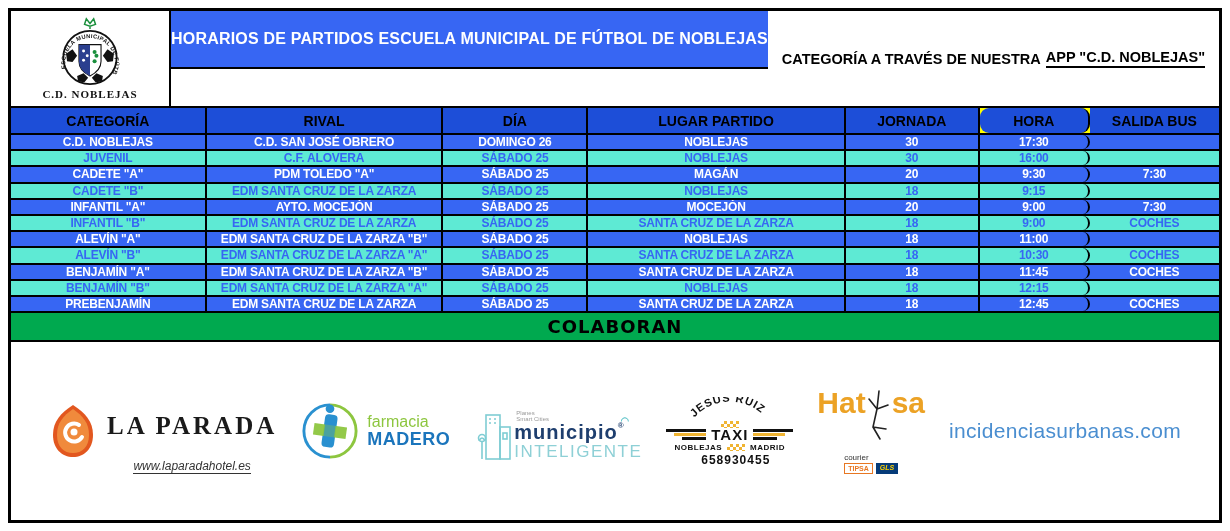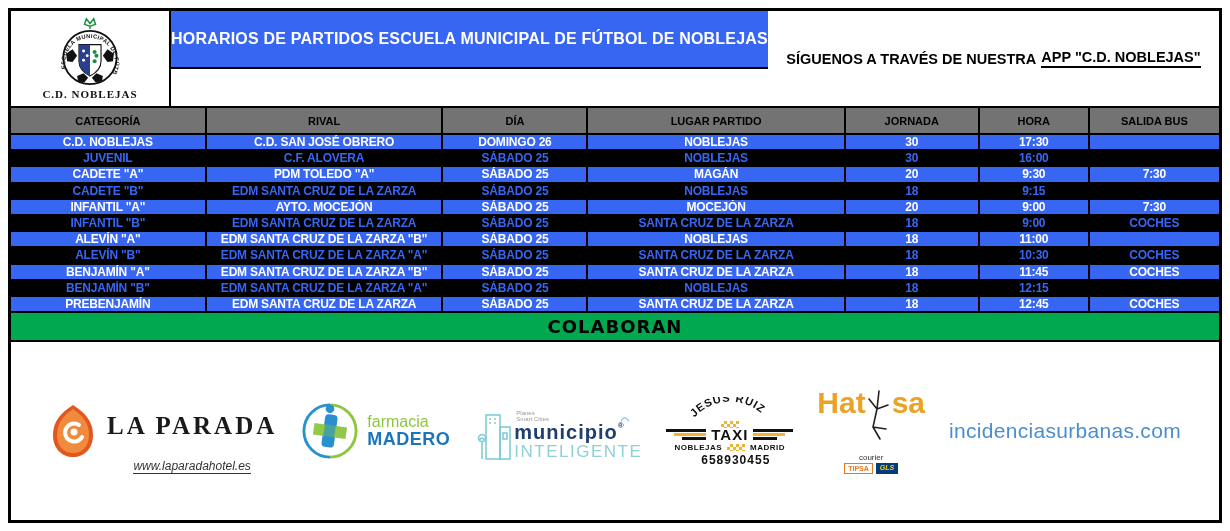--- a/index.html
+++ b/index.html
@@ -15,30 +15,30 @@
   .head-right { flex:1; display:flex; flex-direction:row; }
   .title-bar { height:58px; background:#3766f3; border-bottom:2px solid #000;
                display:flex; align-items:center; justify-content:center;
                color:#fff; font-weight:bold; font-size:16px; letter-spacing:.2px; }
   .subtitle-bar { flex:1; display:flex; align-items:center; justify-content:center;
                   color:#000; font-weight:bold; font-size:14.5px; }
   .subtitle-bar .uline { border-bottom:2px solid #000; padding-bottom:1px; margin-left:5px; }
 
   
   .col-header { height:27px; display:flex; border-bottom:2px solid #000; background:#ffff00; }
-  .col-header .cell { color:#000; font-weight:bold; font-size:11px; background:#737373; }
+  .col-header .cell { color:#000; font-weight:bold; font-size:14px; background:#1d4ed8; }
   .cell { display:flex; align-items:center; justify-content:center; border-right:2px solid #000;
           white-space:nowrap; overflow:hidden; }
   .cell.c1 { width:16.2%; } .cell.c2 { width:19.6%; } .cell.c3 { width:12.0%; }
-  .cell.c4 { width:21.3%; } .cell.c5 { width:11.1%; } .cell.c6 { width:9.1%; }
+  .cell.c4 { width:21.3%; } .cell.c5 { width:11.1%; } .cell.c6 { width:9.1%;border-radius:9px; }
   .cell.c7 { width:10.7%; border-right:none; }
   .rows { flex:1; display:flex; flex-direction:column; }
   .row { flex:1; display:flex; border-bottom:2px solid #000; font-weight:bold; font-size:12px; letter-spacing:-.2px; }
   .row.blue { background:#3766f3; color:#fff; }
-  .row.white { background:#000000; color:#3766f3; }
+  .row.white { background:#5eead4; color:#3766f3; }
 
   
   .colaboran { height:29px; background:#00a94f; border-bottom:2px solid #000;
                display:flex; align-items:center; justify-content:center;
                color:#000; font-weight:bold; font-size:18px; letter-spacing:1px;
                font-family:"DejaVu Sans", sans-serif; }
 
   
   .sponsors { flex:1; display:flex; align-items:center; justify-content:space-evenly; padding:0 14px; background:#fff; }
   .sponsor { display:flex; align-items:center; }
@@ -74,21 +74,21 @@
   .taxi-cities { display:flex; align-items:center; gap:5px; margin-top:2px; }
   .taxi-city { font-weight:bold; font-size:8px; color:#111; letter-spacing:.5px; }
   .checker { width:18px; height:7px;
              background-image: conic-gradient(#f0b432 90deg,#fff 90deg 180deg,#f0b432 180deg 270deg,#fff 270deg);
              background-size:6px 6px; }
   .taxi-phone { font-weight:bold; font-size:12px; color:#111; margin-top:2px; letter-spacing:1px;padding-left:12px; }
 
   .hatysa { flex-direction:column; }
   .hatysa-row { display:flex; align-items:flex-start; }
   .hatysa-word { color:#eca225; font-weight:bold; font-size:30px; line-height:.9; }
-  .hatysa-sub { display:flex; flex-direction:column; align-items:center; margin-top:12px; }
+  .hatysa-sub { display:flex; flex-direction:column; margin-top:12px; }
   .hatysa-courier { font-size:8px; color:#333; }
   .hatysa-badges { display:flex; gap:3px; margin-top:1px; }
   .badge-tipsa { border:1px solid #e87722; color:#e87722; font-weight:bold; font-size:7px; padding:1px 3px; background:#fff; }
   .badge-gls { background:#063b79; color:#ffd100; font-weight:bold; font-style:italic; font-size:7px; padding:1px 4px; }
 
   .incidencias { color:#4a8ed0; font-size:21px; letter-spacing:.3px; }
 </style>
 </head>
 <body>
 
@@ -117,21 +117,21 @@
           <circle cx="43" cy="47" r="1.6" fill="#fff"></circle>
         <circle cx="55" cy="38" r="2.2" fill="#1a8f3c"></circle>
           <circle cx="57" cy="42" r="2.2" fill="#1a8f3c"></circle>
           <circle cx="55" cy="48" r="2.2" fill="#1a8f3c"></circle>
       </svg>
       <div class="club-name">C.D. NOBLEJAS</div>
     </div>
     <div class="head-right">
       <div class="title-bar">HORARIOS DE PARTIDOS ESCUELA MUNICIPAL DE FÚTBOL DE NOBLEJAS</div>
       <div class="subtitle-bar">
-        <span>SÍGUENOS A TRAVÉS DE NUESTRA</span>
+        <span>CATEGORÍA A TRAVÉS DE NUESTRA</span>
         <span class="uline">APP "C.D. NOBLEJAS"</span>
       </div>
     </div>
   </div>
 
   <div class="col-header">
     <div class="cell c1">CATEGORÍA</div>
     <div class="cell c2">RIVAL</div>
     <div class="cell c3">DÍA</div>
     <div class="cell c4">LUGAR PARTIDO</div>

